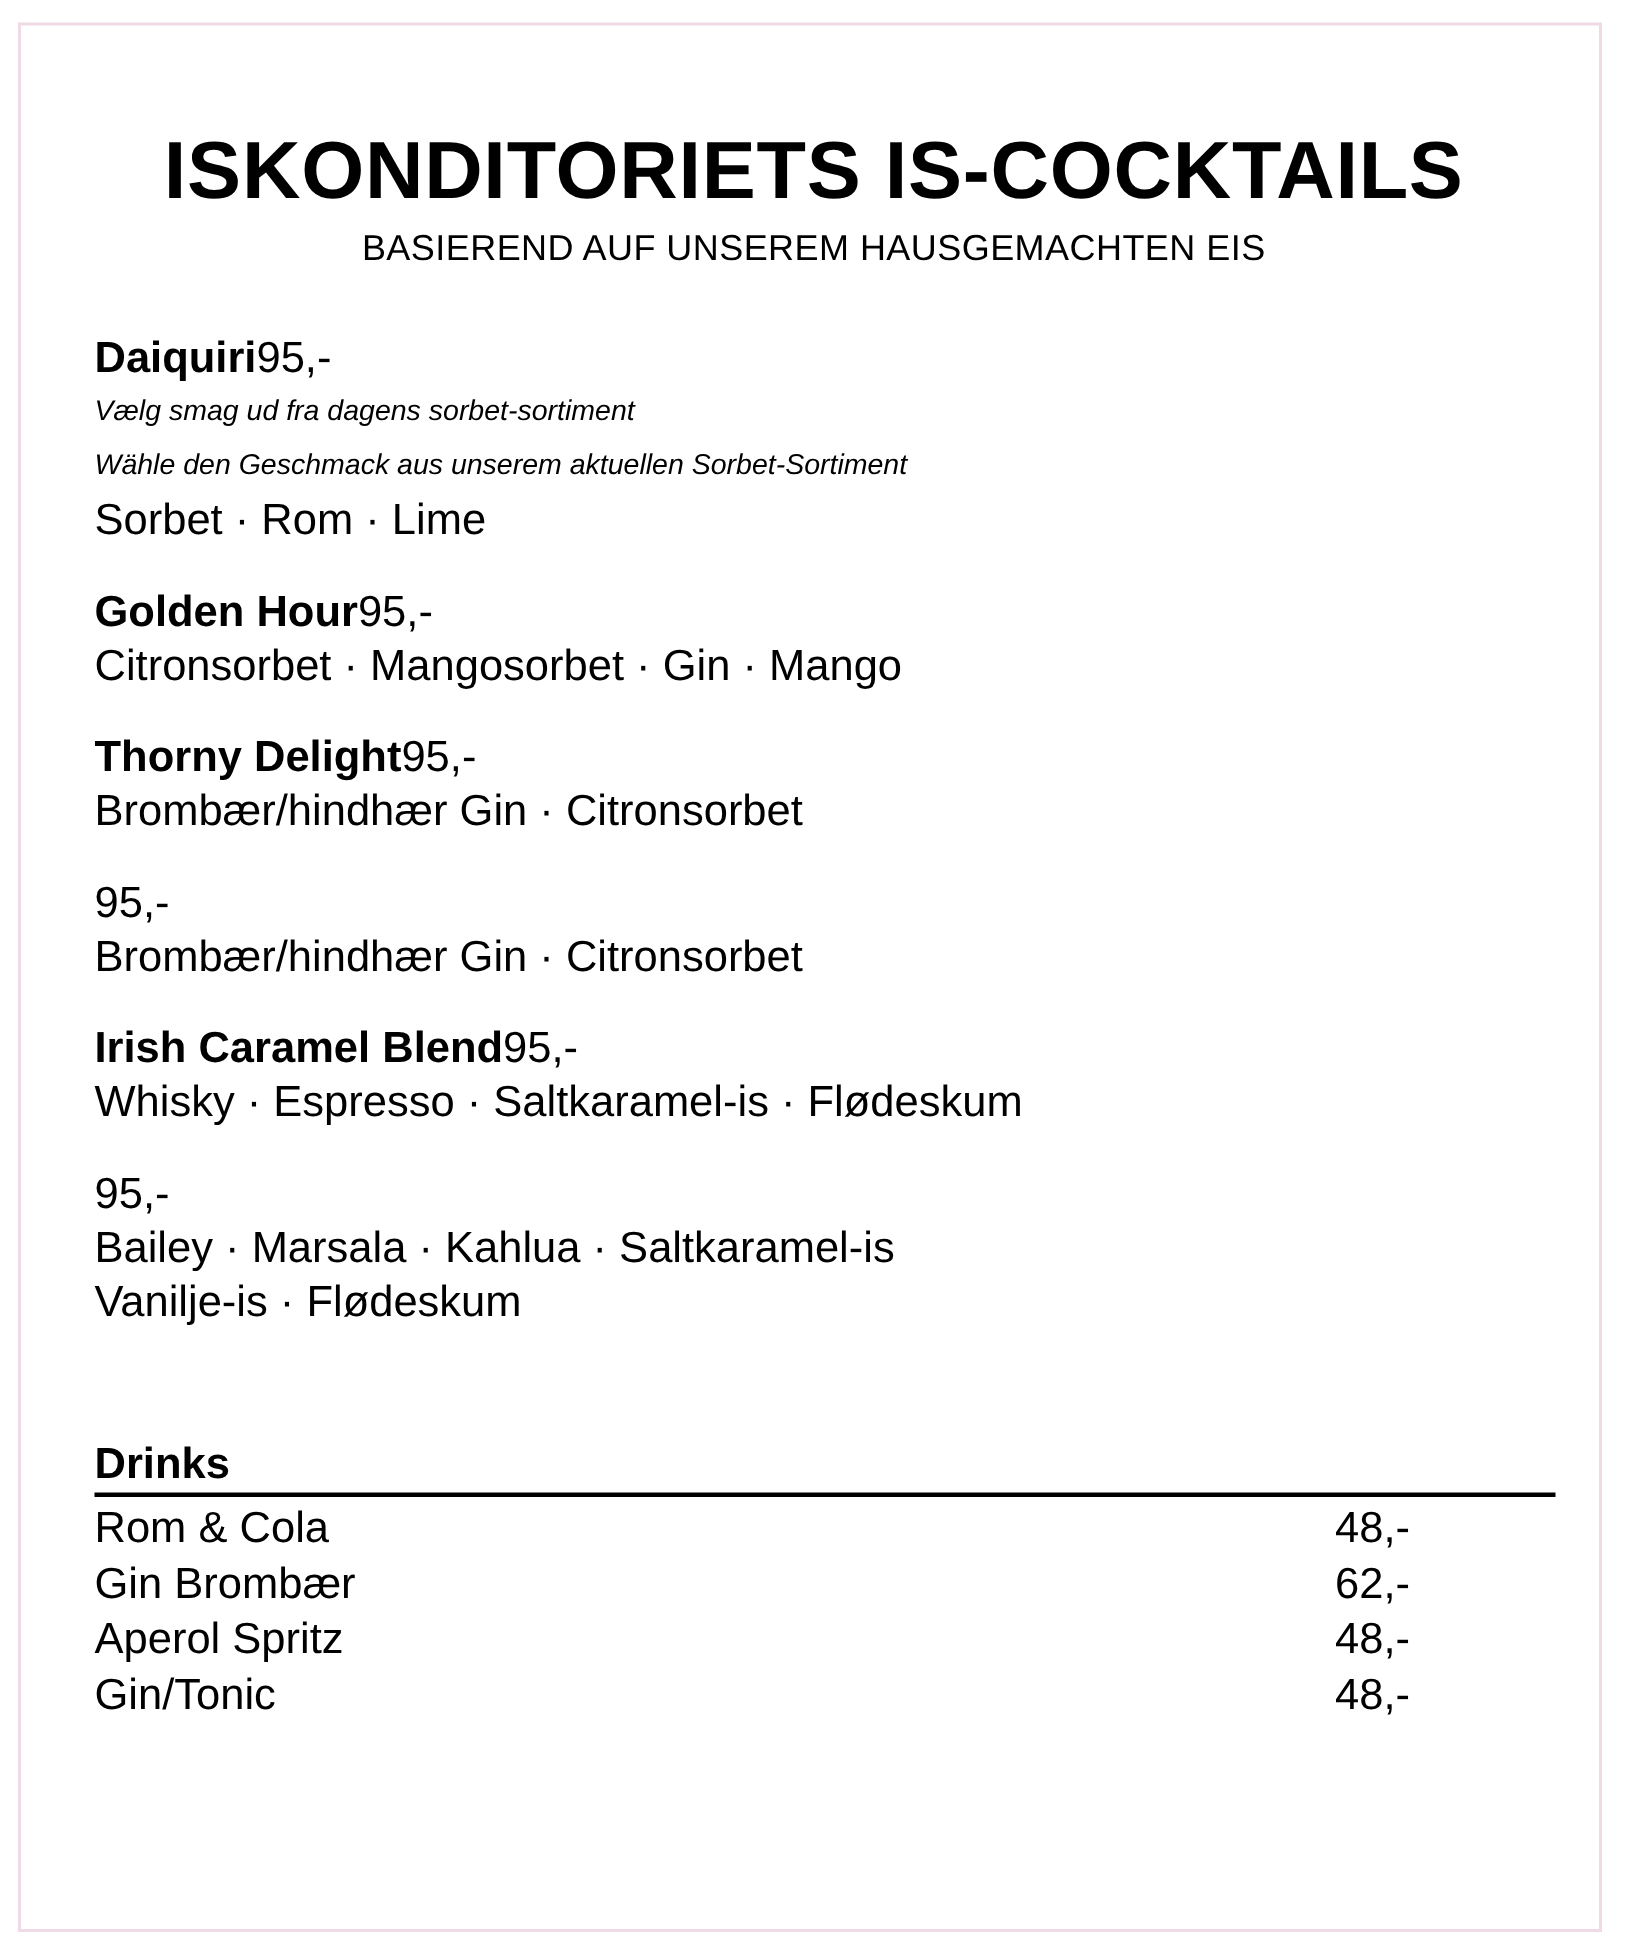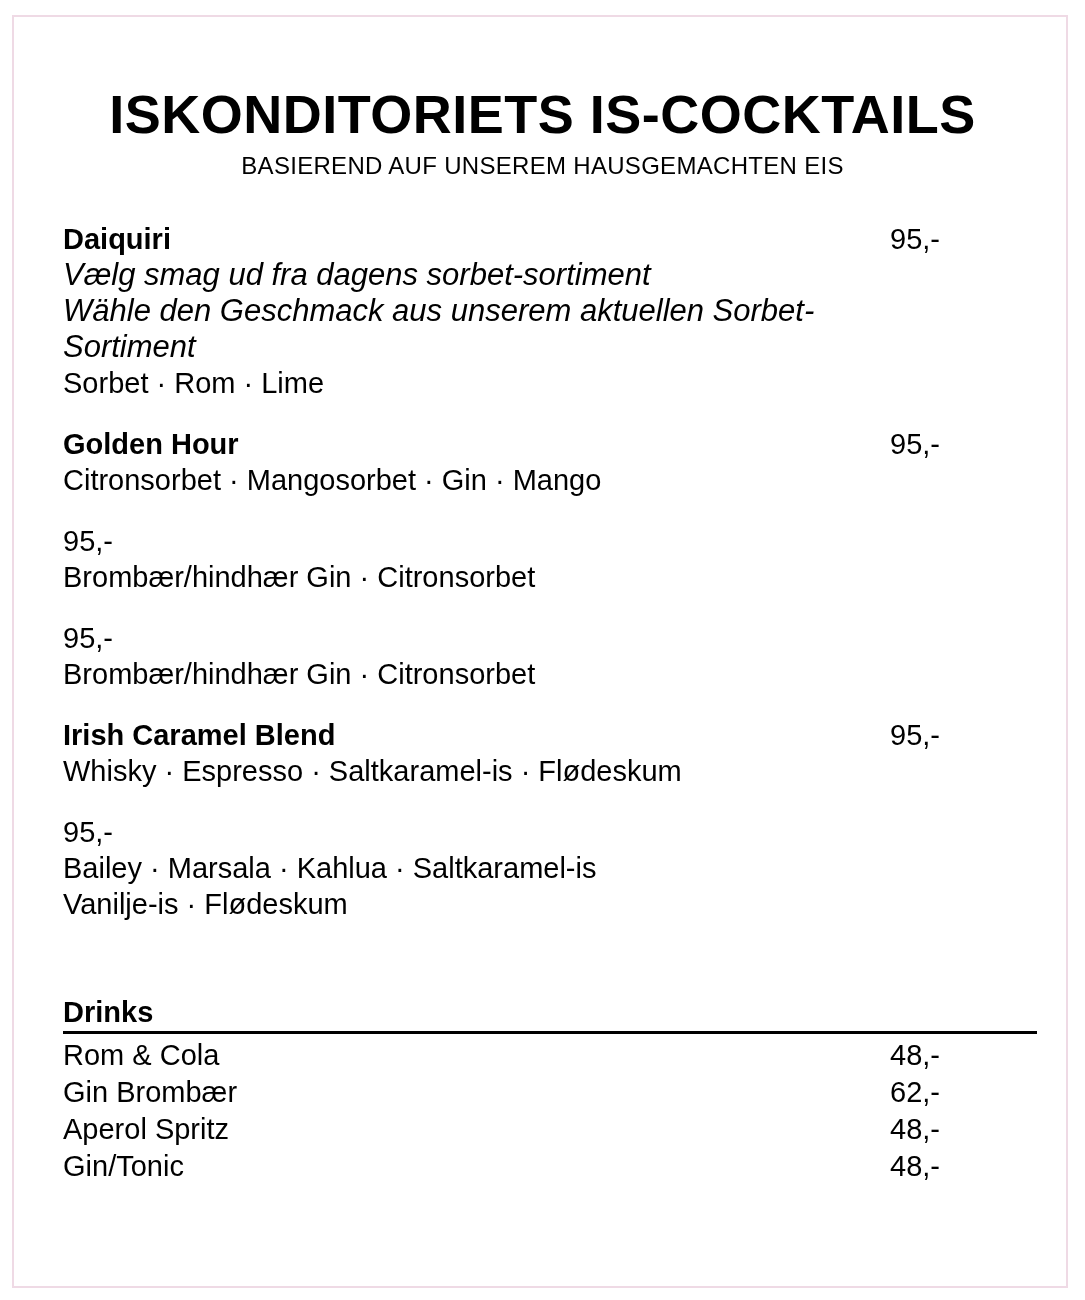--- a/index.html
+++ b/index.html
@@ -33,27 +33,26 @@
     font-size: 24px;
     line-height: 31px;
     letter-spacing: 0.3px;
   }
   .subtitles { margin-top: 6px; }
   .content { margin-left: 63px; width: 877px; }
   .items { margin-top: 40px; }
   .item { margin-bottom: 25px; }
   .item-head {
     display: flex;
-    justify-content: space-between;
     align-items: baseline;
     line-height: 36px;
   }
   .item-name { font-weight: bold; font-size: 29px; }
   .item-price { font-size: 29px; font-weight: normal; }
-  .item-note { font-style: italic; font-size: 31px; line-height: 36px; }
+  .item-note { font-style: italic; font-size: 19px; line-height: 36px; }
   .item-line { font-size: 29px; line-height: 36px; }
   .drinks { margin-top: 72px; }
   .drinks-heading { font-weight: bold; font-size: 29px; line-height: 36px; }
   .drinks-rule {
     border: none;
     border-top: 3px solid #000000;
     width: 974px;
     margin-top: 1px;
   }
   .drink-rows { margin-top: 3px; }
@@ -94,20 +93,21 @@
     <div class="item">
       <div class="item-head">
         <span class="item-name">Golden Hour</span>
         <span class="item-price">95,-</span>
       </div>
       <div class="item-line">Citronsorbet · Mangosorbet · Gin · Mango</div>
     </div>
 
     <div class="item">
       <div class="item-head">
+        <span class="item-name">Thorny Delight</span>
         <span class="item-price">95,-</span>
       </div>
       <div class="item-line">Brombær/hindhær Gin · Citronsorbet</div>
     </div>
 
     <div class="item">
       <div class="item-head">
         <span class="item-price">95,-</span>
       </div>
       <div class="item-line">Brombær/hindhær Gin · Citronsorbet</div>

